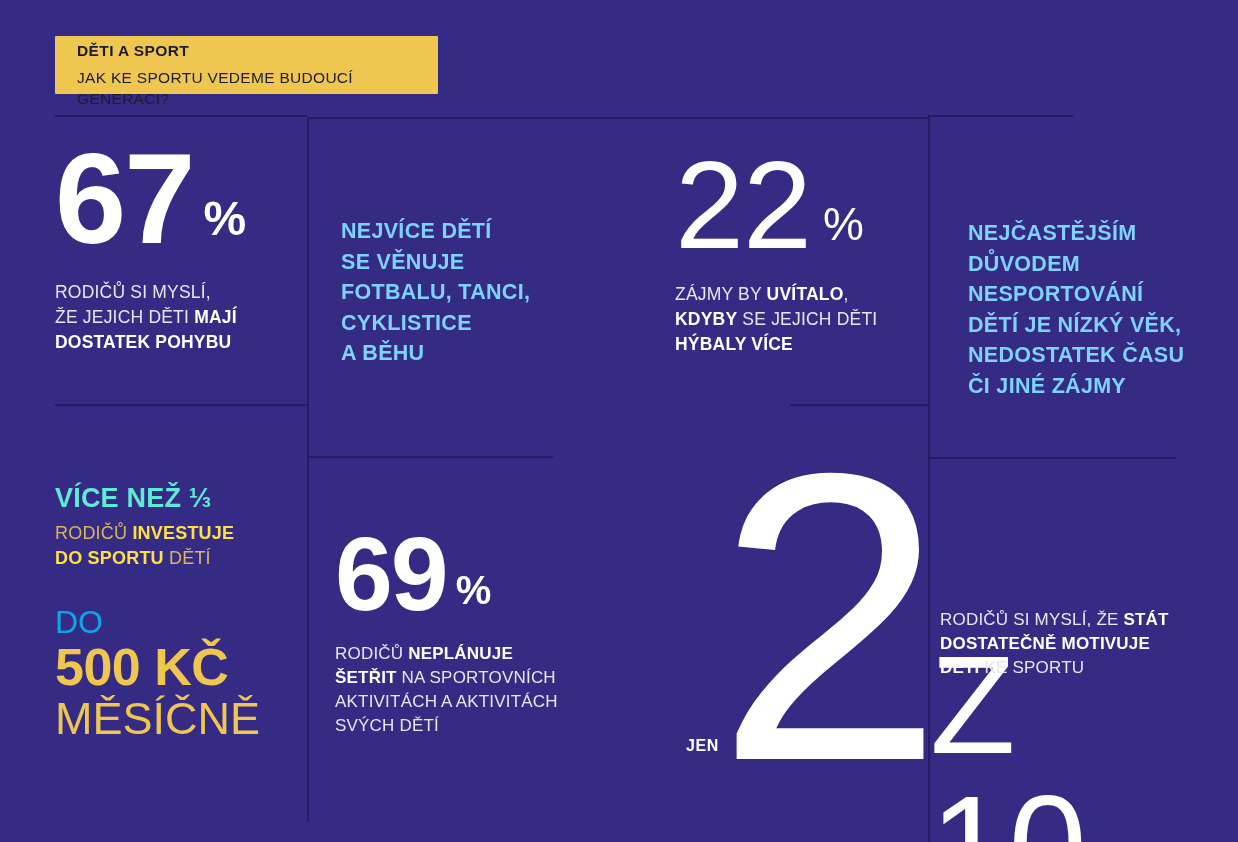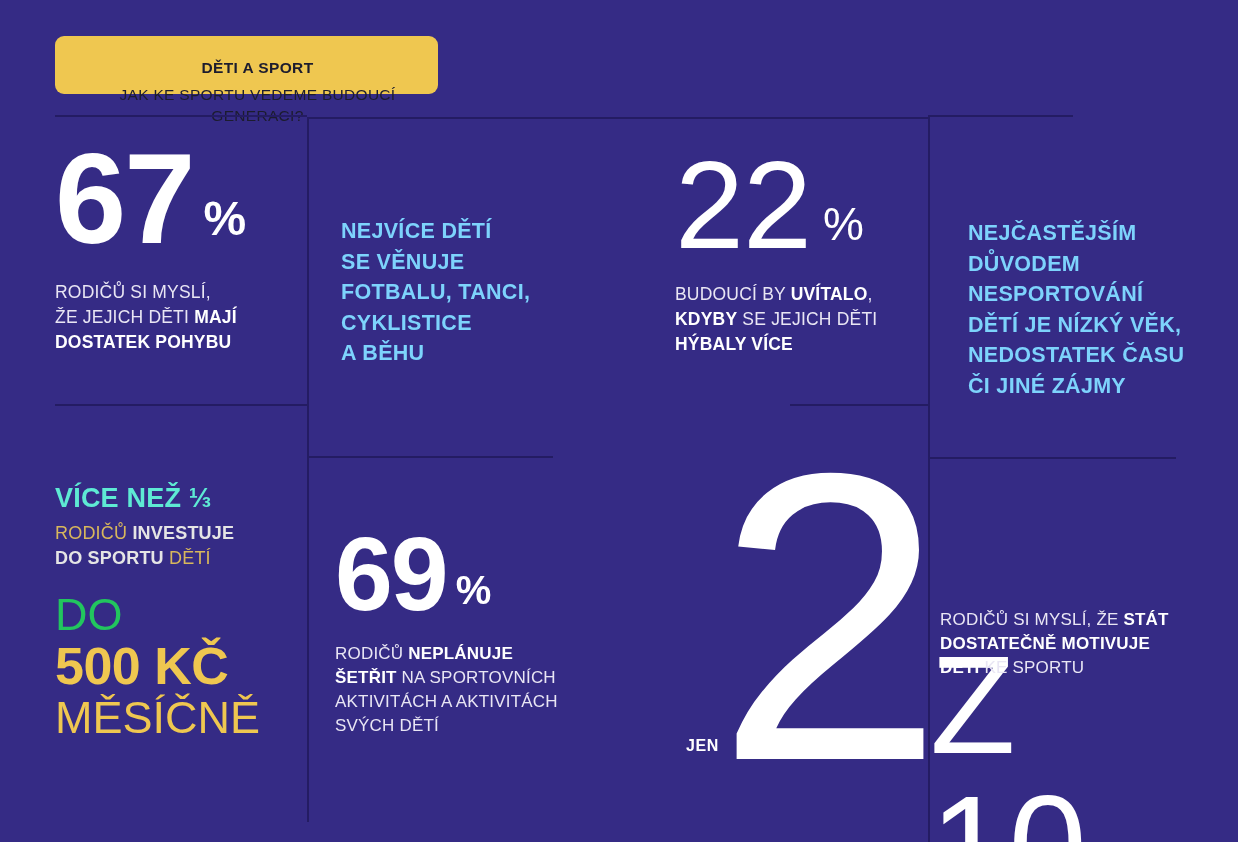--- a/index.html
+++ b/index.html
@@ -22,24 +22,23 @@
   }
 
   
   .badge {
     position: absolute;
     left: 55px;
     top: 36px;
     width: 383px;
     height: 58px;
     background: #efc750;
-    border-radius: 9px;
+    border-radius: 1px;
     box-sizing: border-box;
-    padding: 22px 0 0 22px;
-    text-align: center;
+    padding: 5px 0 0 22px;
   }
   .badge-title {
     color: #1c1c2e;
     font-size: 15.5px;
     font-weight: bold;
     letter-spacing: 0.4px;
     line-height: 1.25;
   }
   .badge-sub {
     color: #1c1c2e;
@@ -128,27 +127,27 @@
     letter-spacing: 0.2px;
     line-height: 1.1;
   }
   #cell-third .third-sub {
     color: #d8b75c;
     font-size: 18px;
     line-height: 1.38;
     margin-top: 7px;
     letter-spacing: 0.2px;
   }
-  #cell-third .third-sub b { font-weight: bold; color: #e5e5e5; }
+  #cell-third .third-sub b { font-weight: bold; color: #fde047; }
   #cell-third .do-line {
-    color: #22c55e;
-    font-size: 45px;
+    color: #0ea5e9;
+    font-size: 32px;
     font-weight: normal;
     line-height: 1.02;
-    margin-top: 22px;
+    margin-top: 36px;
     letter-spacing: 0px;
   }
   #cell-third .kc-line {
     color: #efc750;
     font-size: 52px;
     font-weight: bold;
     line-height: 1.08;
     letter-spacing: -0.5px;
   }
   #cell-third .mes-line {
@@ -252,21 +251,21 @@
       <span>CYKLISTICE</span><br>
       <span>A BĚHU</span>
     </div>
   </div>
 
   <div id="cell-22">
     <div class="numrow">
       <span class="bignum-light">22</span><span class="pct-light">%</span>
     </div>
     <div class="caption">
-      <span>BUDOUCÍ BY </span><b>UVÍTALO</b><span>,</span><br>
+      <span>ZÁJMY BY </span><b>UVÍTALO</b><span>,</span><br>
       <b>KDYBY</b><span> SE JEJICH DĚTI</span><br>
       <b>HÝBALY VÍCE</b>
     </div>
   </div>
 
   <div id="cell-reasons">
     <div class="yellow-head">
       <span>NEJČASTĚJŠÍM</span><br>
       <span>DŮVODEM</span><br>
       <span>NESPORTOVÁNÍ</span><br>

